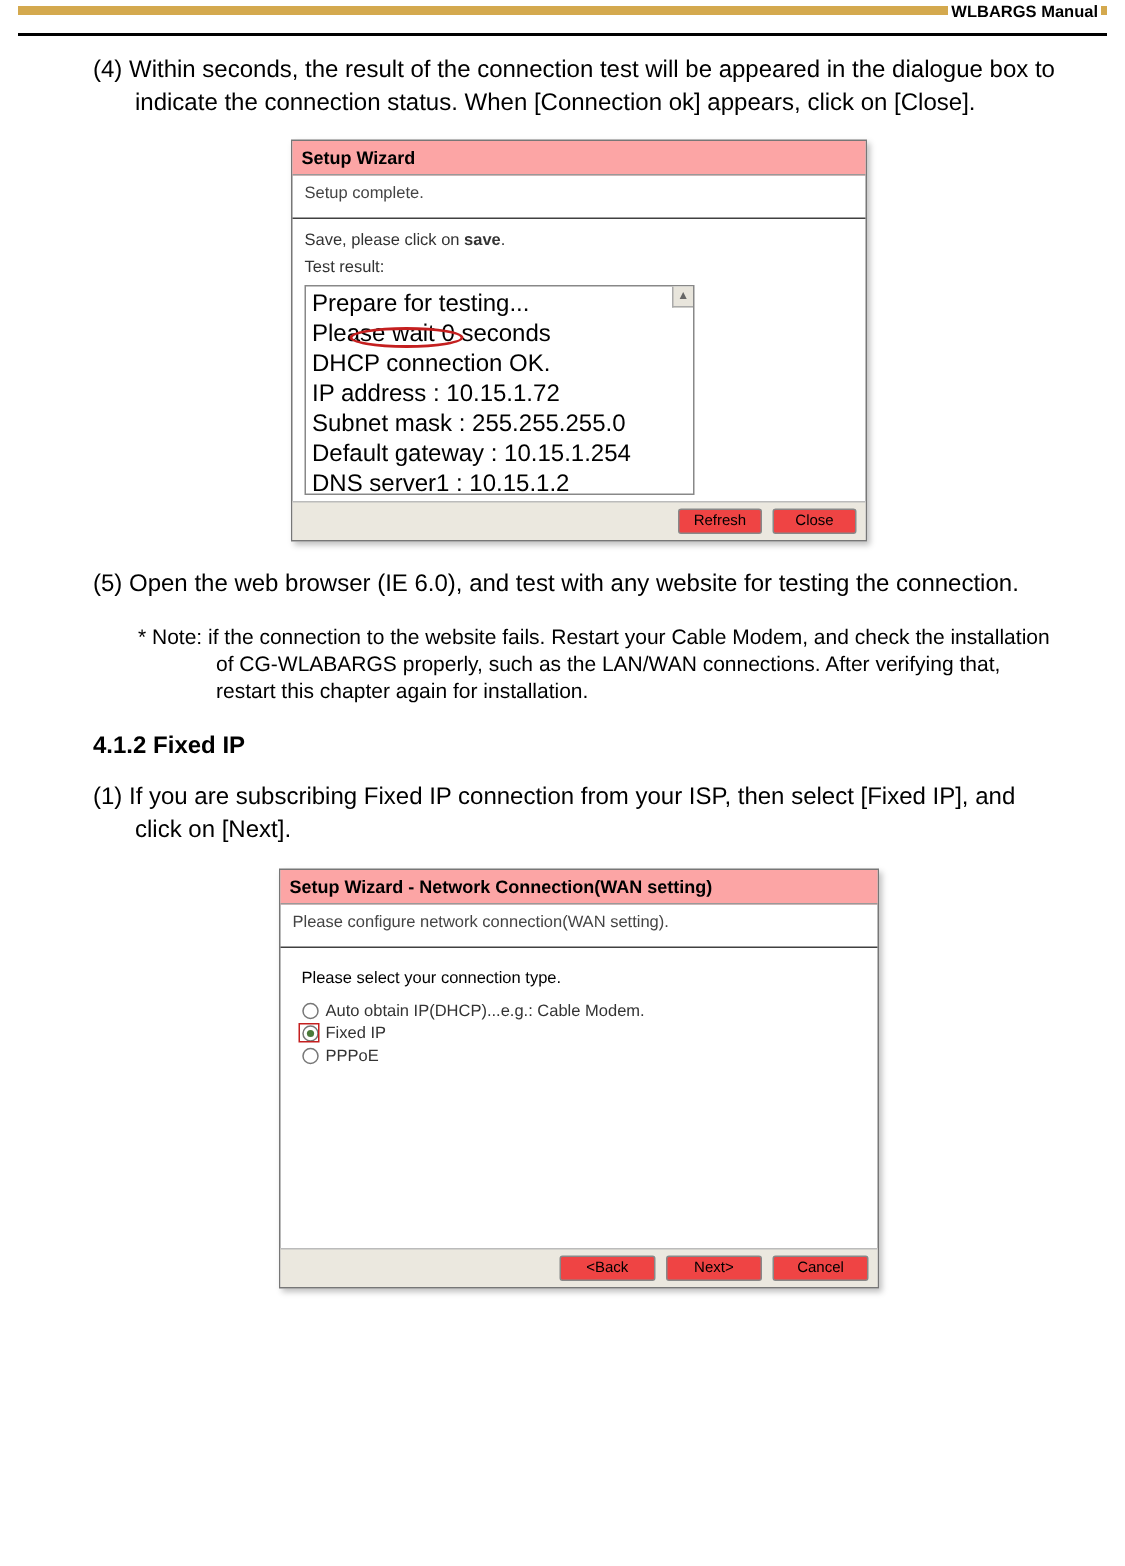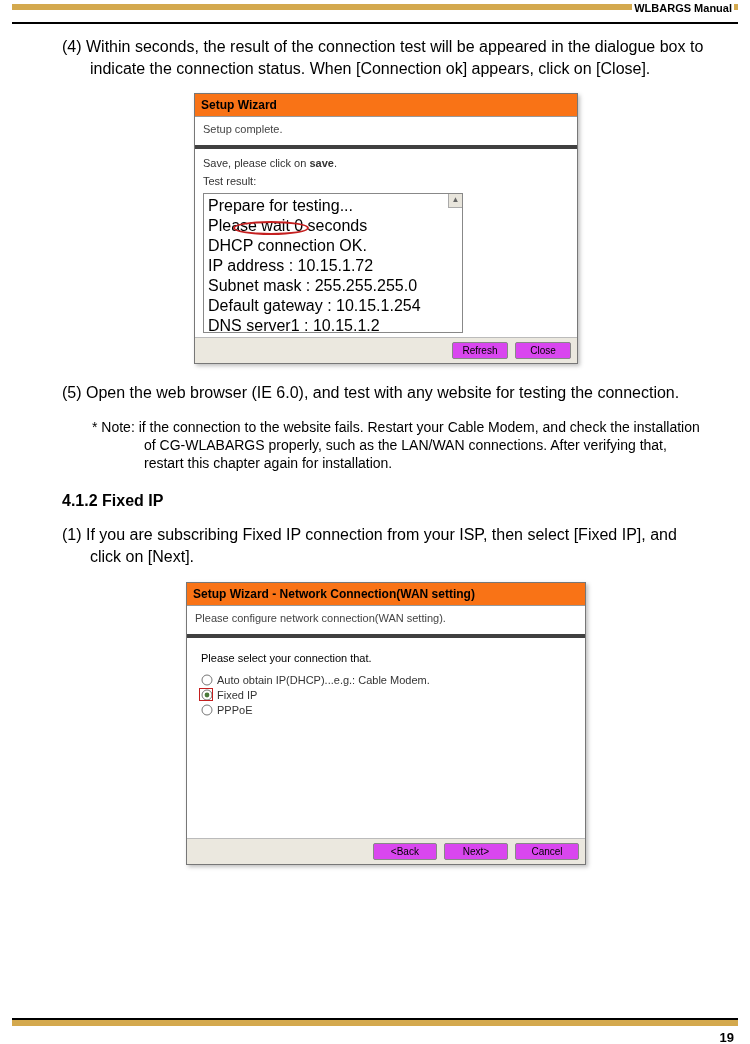--- a/index.html
+++ b/index.html
@@ -69,29 +69,29 @@
 .wiz {
   border: 1px solid #777;
   font-family: Arial, sans-serif;
   font-size: 11px;
   background: #fff;
   box-shadow: 2px 2px 4px rgba(0,0,0,0.25);
 }
 .wiz1 { width: 384px; }
 .wiz2 { width: 400px; }
 .wiz-title {
-  background: #f97316;
+  background: #fca5a5;
   border-bottom: 1px solid #999;
   padding: 4px 6px;
   font-weight: bold;
   font-size: 12px;
 }
 .wiz-sub {
   padding: 6px 8px 10px 8px;
-  border-bottom: 4px solid #404040;
+  border-bottom: 1px solid #404040;
   color: #444;
 }
 .wiz-body {
   padding: 8px 8px 4px 8px;
 }
 .wiz-line {
   color: #333;
   margin-bottom: 6px;
 }
 .wiz-save { font-weight: bold; }
@@ -130,21 +130,21 @@
 }
 .wiz-footer {
   background: #ebe8df;
   border-top: 1px solid #bbb;
   padding: 4px 6px;
   text-align: right;
 }
 .wiz-btn {
   display: inline-block;
   border: 1px solid #888;
-  background: #d946ef;
+  background: #ef4444;
   font-size: 10px;
   padding: 2px 0;
   margin-left: 4px;
   text-align: center;
   border-radius: 2px;
 }
 .btn-sm { width: 56px; }
 .btn-md { width: 64px; }
 .wiz2-body {
   padding: 14px 14px 4px 14px;
@@ -249,21 +249,21 @@
 
   <h3 class="section-h">4.1.2 Fixed IP</h3>
 
   <p class="para para-indent2">(1) If you are subscribing Fixed IP connection from your ISP, then select [Fixed IP], and click on [Next].</p>
 
   <div class="wiz-wrap">
     <div class="wiz wiz2">
       <div class="wiz-title">Setup Wizard - Network Connection(WAN setting)</div>
       <div class="wiz-sub">Please configure network connection(WAN setting).</div>
       <div class="wiz2-body">
-        <div class="conn-select">Please select your connection that.</div>
+        <div class="conn-select">Please select your connection type.</div>
 
         <div class="radio-row">
           <svg width="12" height="12">
               <circle cx="6" cy="6" r="5" fill="#fff" stroke="#777"></circle>
             </svg>
           <span>Auto obtain IP(DHCP)...e.g.: Cable Modem.</span>
         </div>
 
         <div class="radio-row">
           <span class="fixed-mark">
@@ -287,19 +287,14 @@
         <span class="wiz-btn btn-md">&lt;Back</span>
         <span class="wiz-btn btn-md">Next&gt;</span>
         <span class="wiz-btn btn-md">Cancel</span>
       </div>
     </div>
   </div>
 
 </div>
 
 <div class="footer">
-  <div class="footer-gold">
-    <div class="footer-num-box">
-      <span class="footer-num">19</span>
-    </div>
-  </div>
   <div style="height:18px"></div>
 </div>
 
 </body></html>

